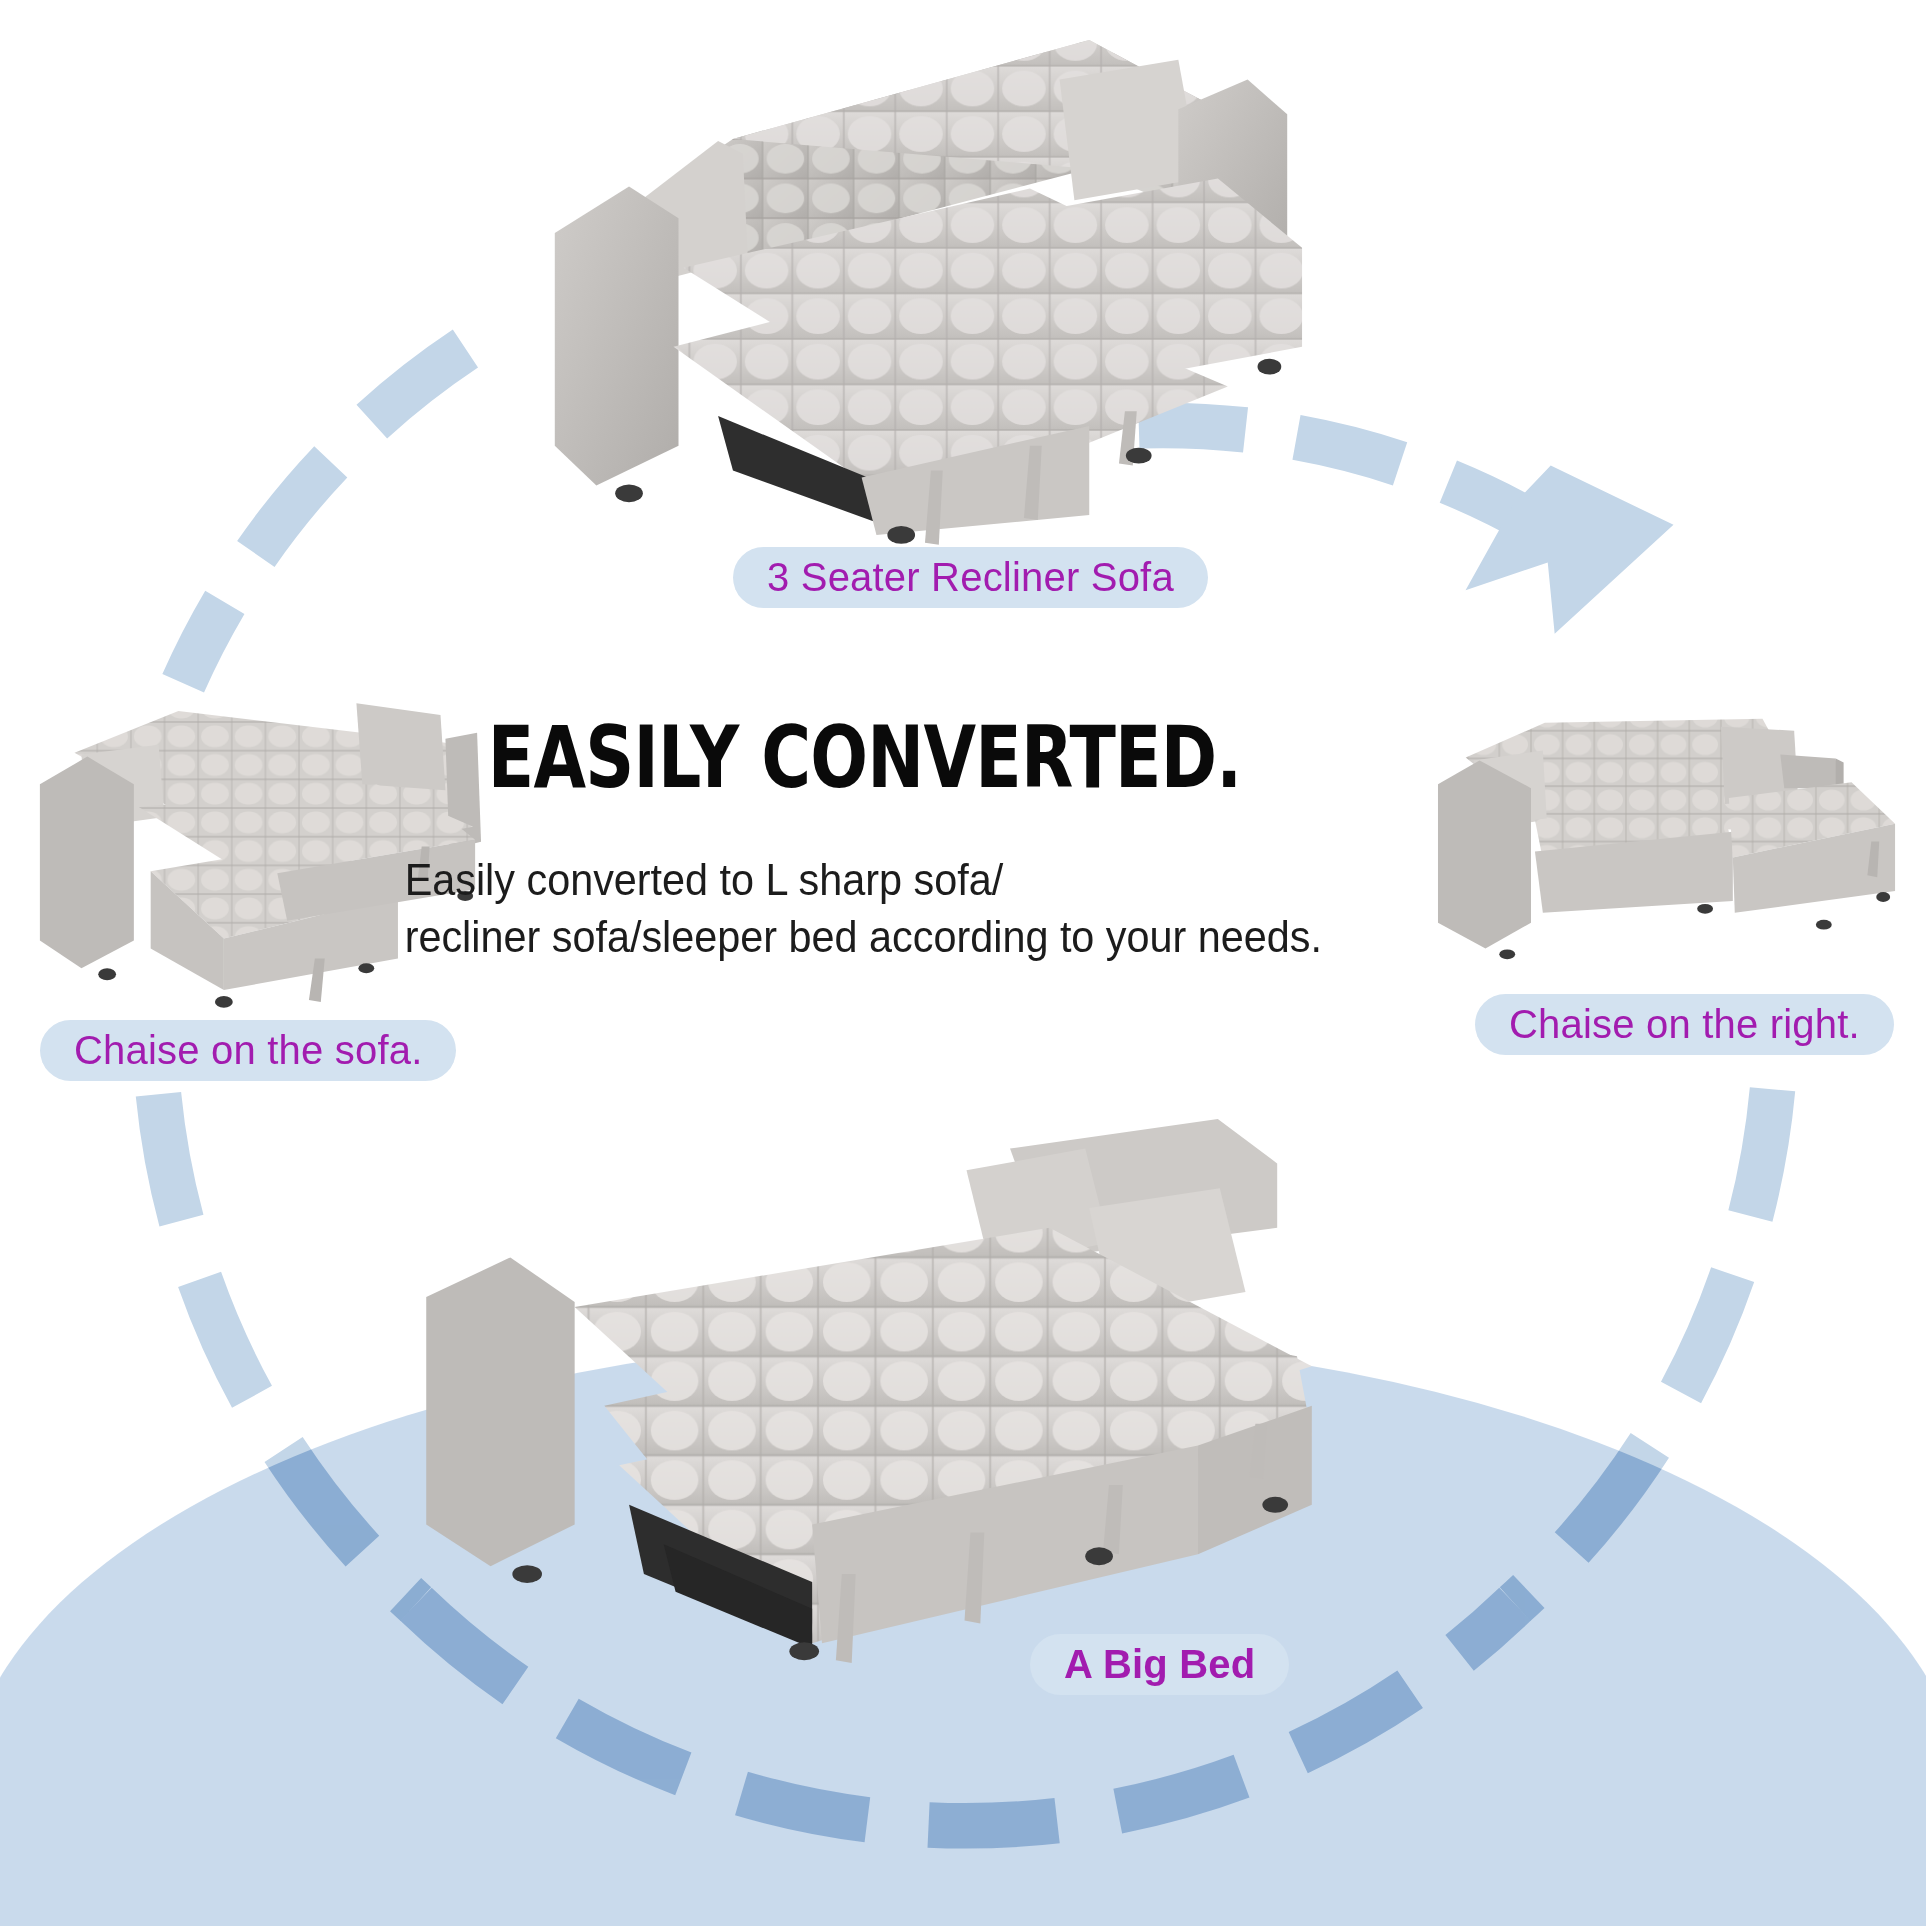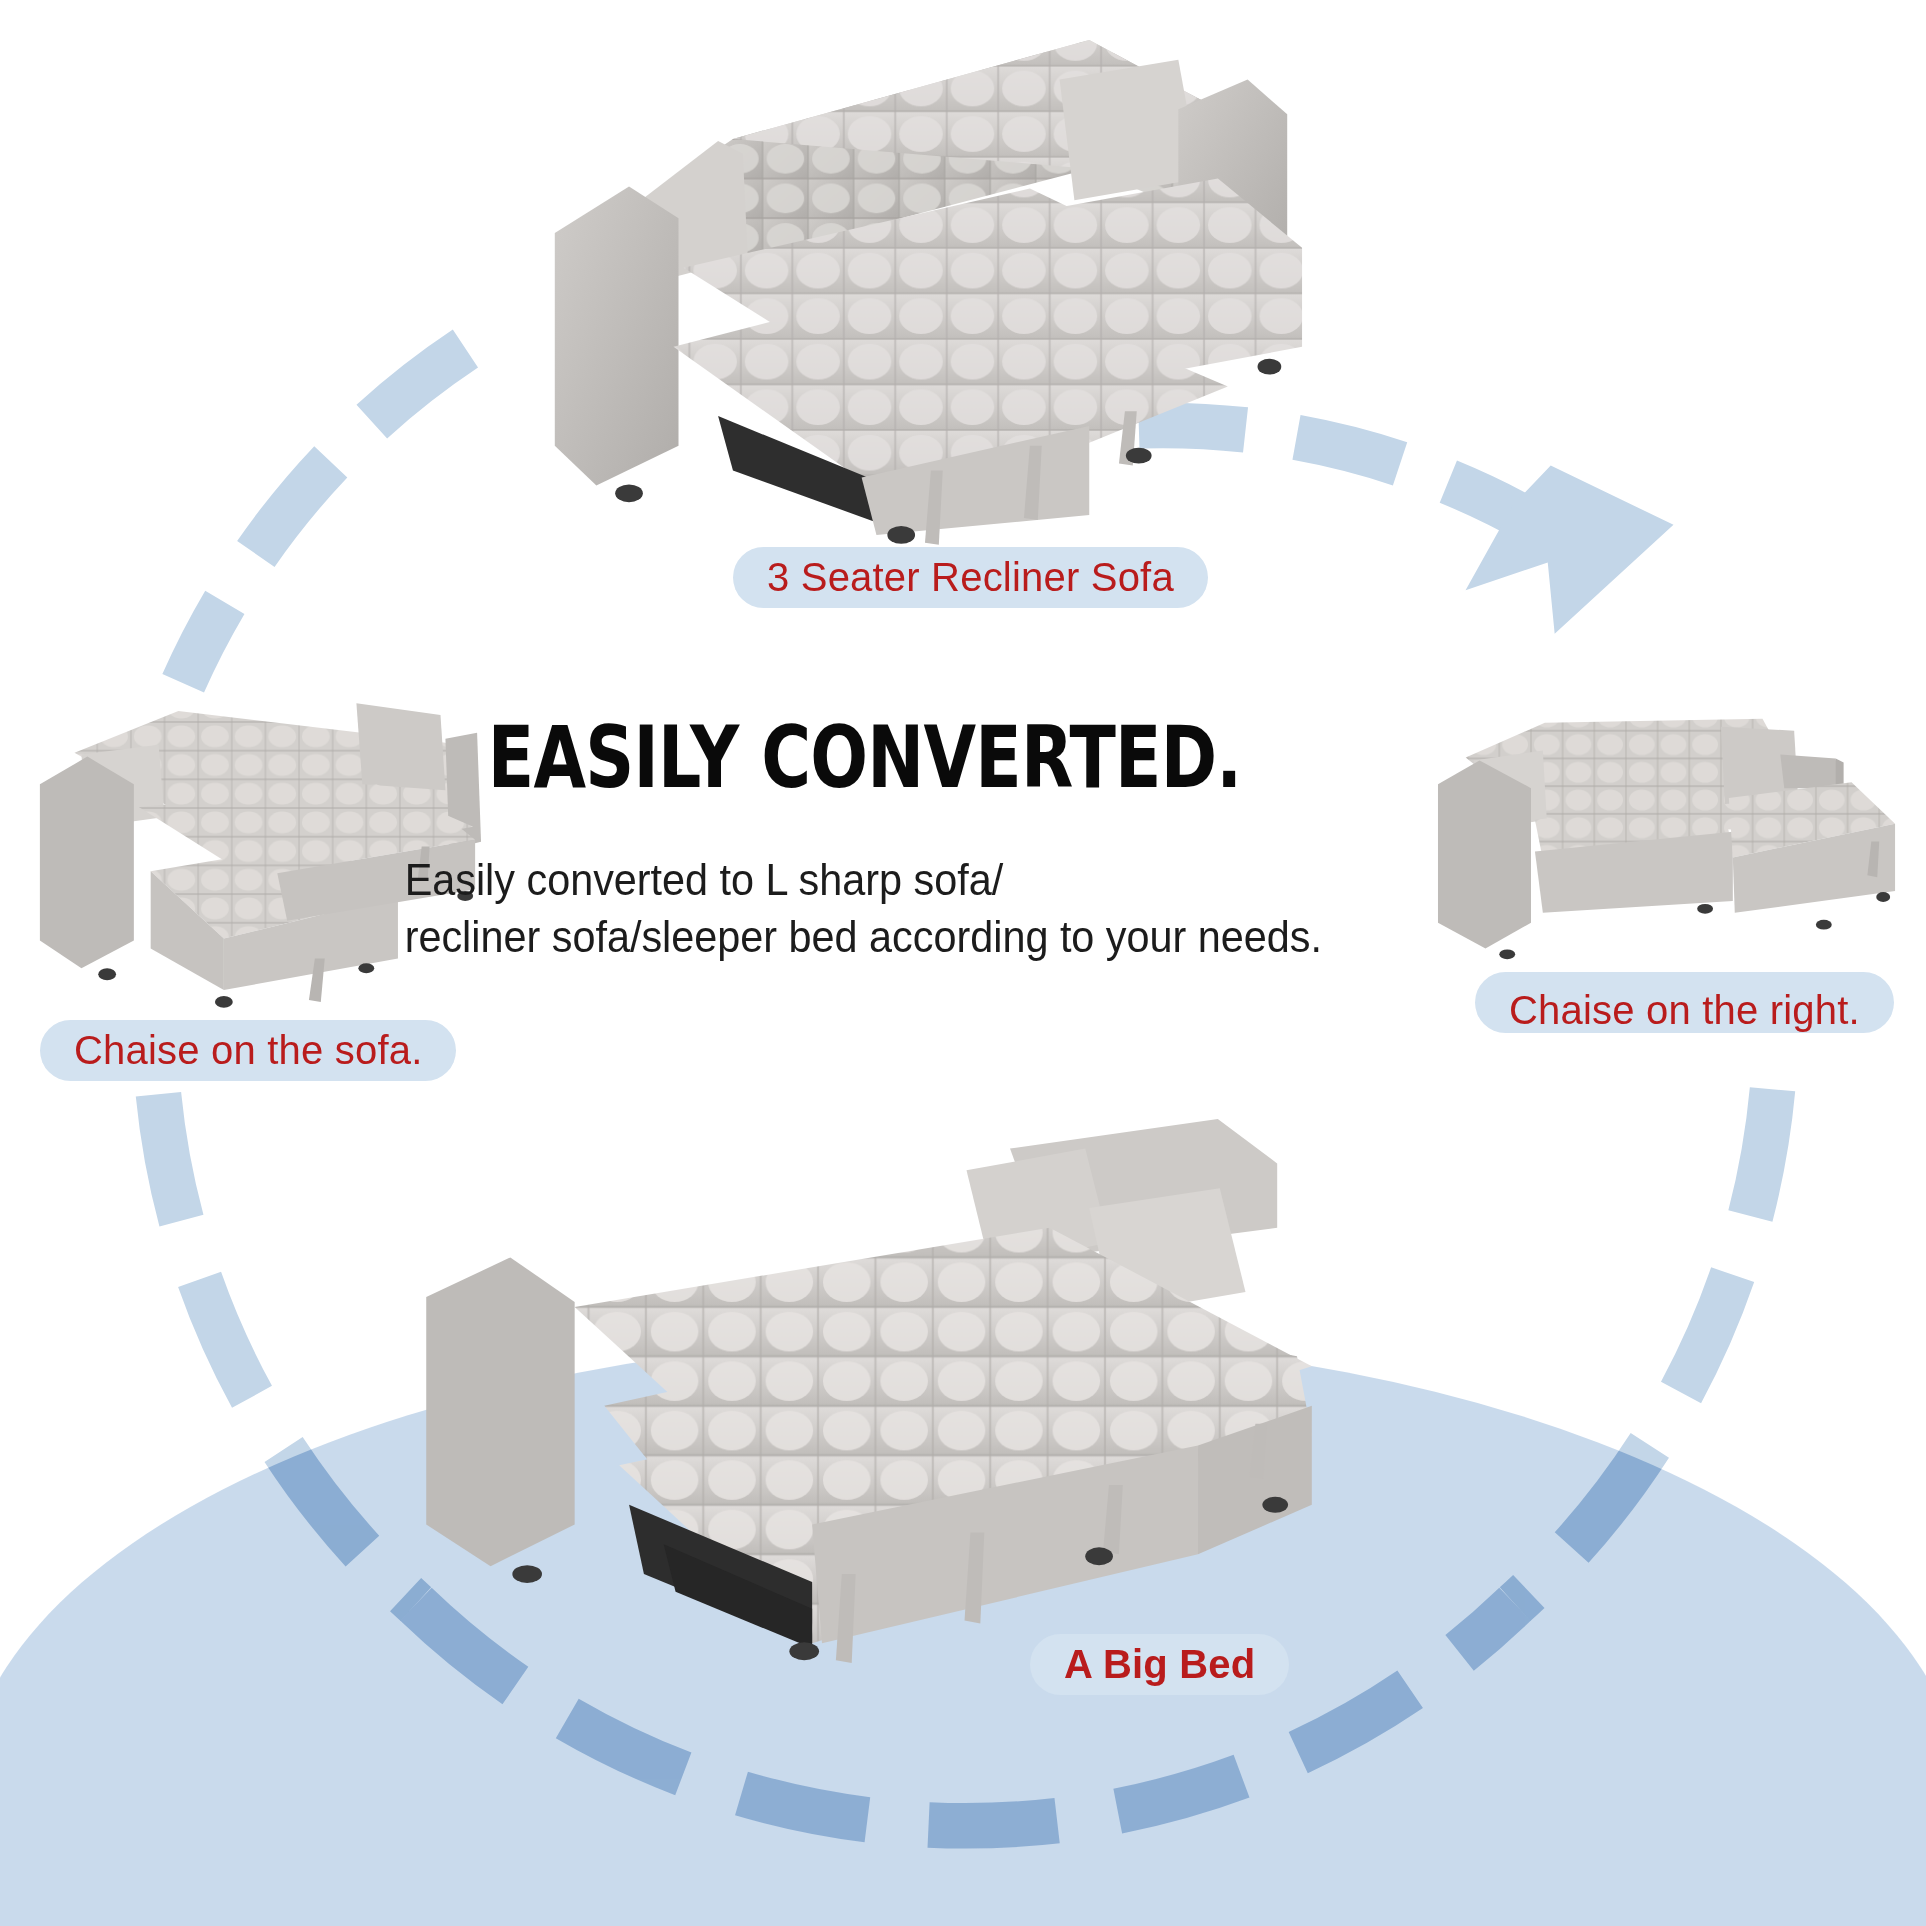--- a/index.html
+++ b/index.html
@@ -26,21 +26,21 @@
   .photo { position:absolute; }
 
   .sofa-svg { display:block; width:100%; height:100%; }
 
   
   .pill {
     position:absolute;
     display:flex; align-items:center; justify-content:center;
     background:#d3e2f0;
     border-radius:989px;
-    color:#b91c1c;
+    color:#a21caf;
     font-size:40px;
     letter-spacing:0.2px;
     white-space:nowrap;
     padding:0 34px;
     height:61px;
   }
 
   
   #center-text {
     position:absolute;
@@ -243,21 +243,21 @@
       <path d="M300 156 L464 122 L464 190 L302 212 Z" fill="#c9c6c3"></path>
 
       <path d="M440 140 L448 140 L446 176 L436 174 Z" fill="#b8b5b2"></path>
 
       <ellipse cx="72" cy="254" rx="8" ry="5" fill="#3a3a3a"></ellipse>
       <ellipse cx="272" cy="208" rx="8" ry="5" fill="#3a3a3a"></ellipse>
       <ellipse cx="392" cy="224" rx="8" ry="5" fill="#3a3a3a"></ellipse>
       <ellipse cx="452" cy="196" rx="7" ry="5" fill="#3a3a3a"></ellipse>
     </svg>
   </div>
-  <div class="pill" style="left:1475px; top:972px;align-items:flex-end;">
+  <div class="pill" style="left:1475px; top:994px;">
     <span>Chaise on the right.</span>
   </div>
 
   <div class="photo" style="left:416px; top:1109px; width:911px; height:564px;">
     <svg class="sofa-svg" viewBox="0 0 920 570">
       <defs>
         <linearGradient id="fabE" x1="0" y1="0" x2="0" y2="1">
           <stop offset="0" stop-color="#dfdcda"></stop>
             <stop offset="1" stop-color="#c0bdba"></stop>
         </linearGradient>

